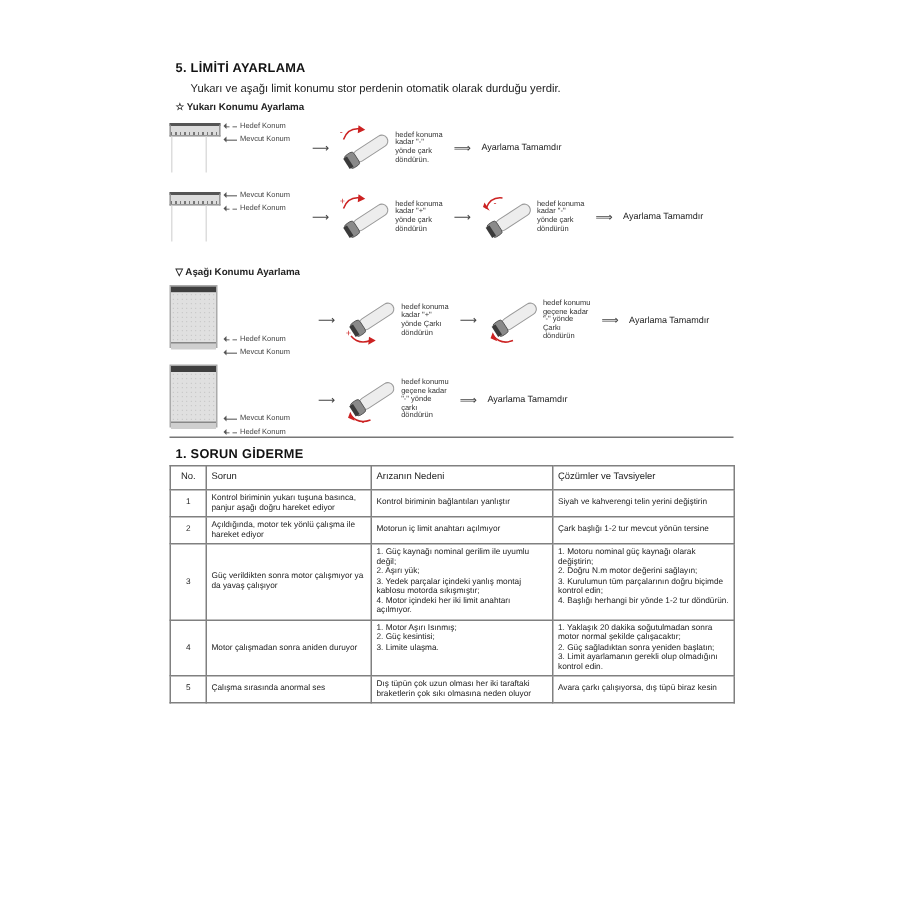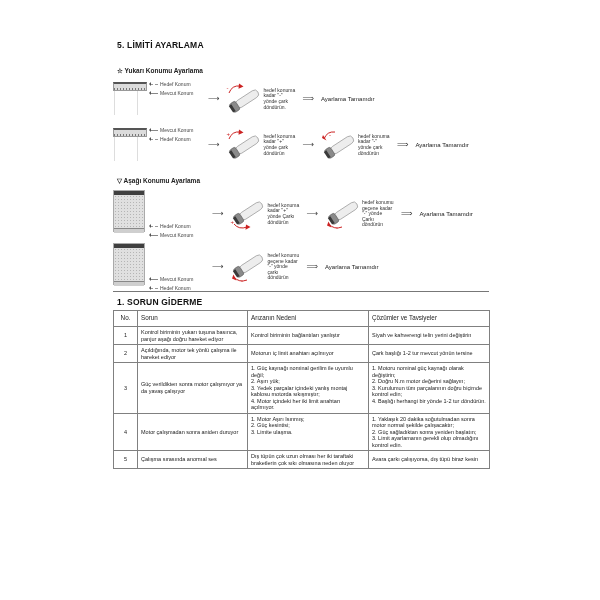--- a/index.html
+++ b/index.html
@@ -55,20 +55,21 @@
   .col-no{width:24px;}.col-sorun{width:110px;}.col-neden{width:121px;}.col-cozum{width:121px;}
   
   .sign{font-size:6px;fill:#cc2222;font-family:"Liberation Sans",sans-serif;}
 </style>
 </head>
 <body>
 
 <div class="page">
 
   <div class="sec-heading" style="left:117px;top:40px;">5. LİMİTİ AYARLAMA</div>
+  <div class="intro" style="left:127px;top:54px;">Yukarı ve aşağı limit konumu stor perdenin otomatik olarak durduğu yerdir.</div>
   <div class="sub-heading" style="left:117px;top:67px;">☆ Yukarı Konumu Ayarlama</div>
 
   <div class="diag-row" style="left:113px;top:80px;">
     <div class="blind-r">
       <div class="bar"></div>
       <div class="vline v1"></div>
       <div class="vline v2"></div>
       <div class="lblrow l1">
           <span class="leader dash"></span>
           <span>Hedef Konum</span>

